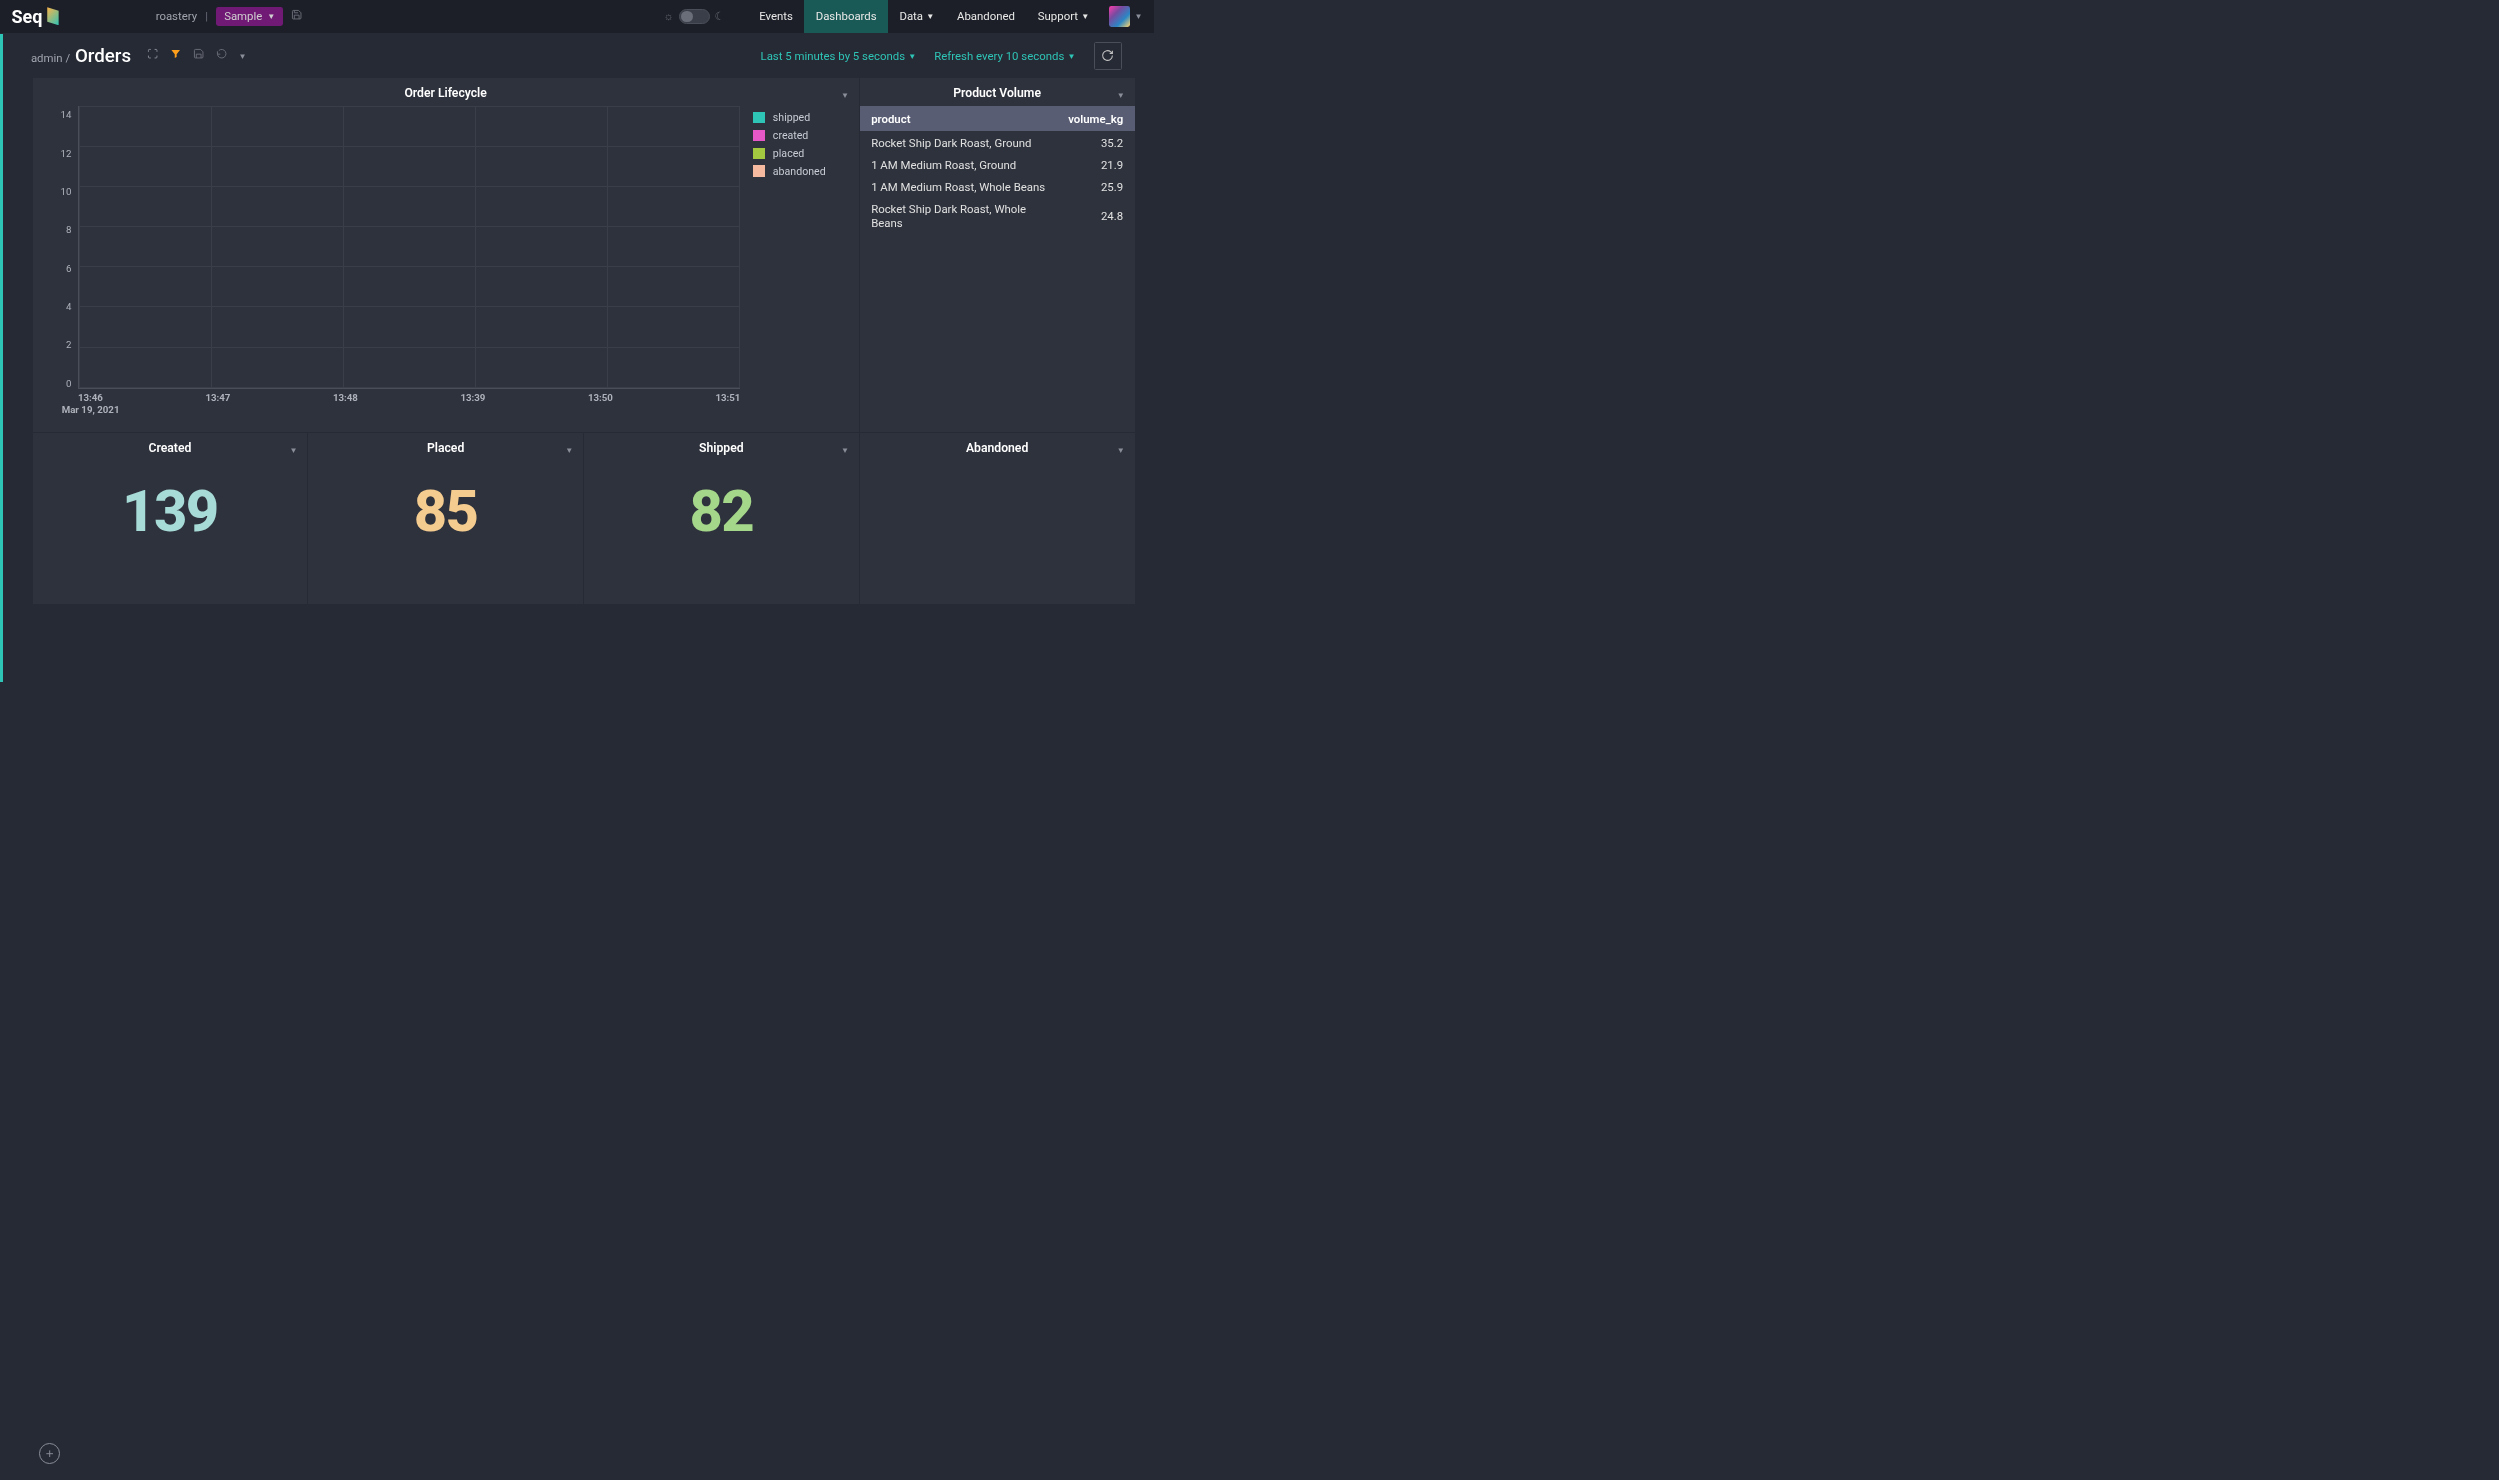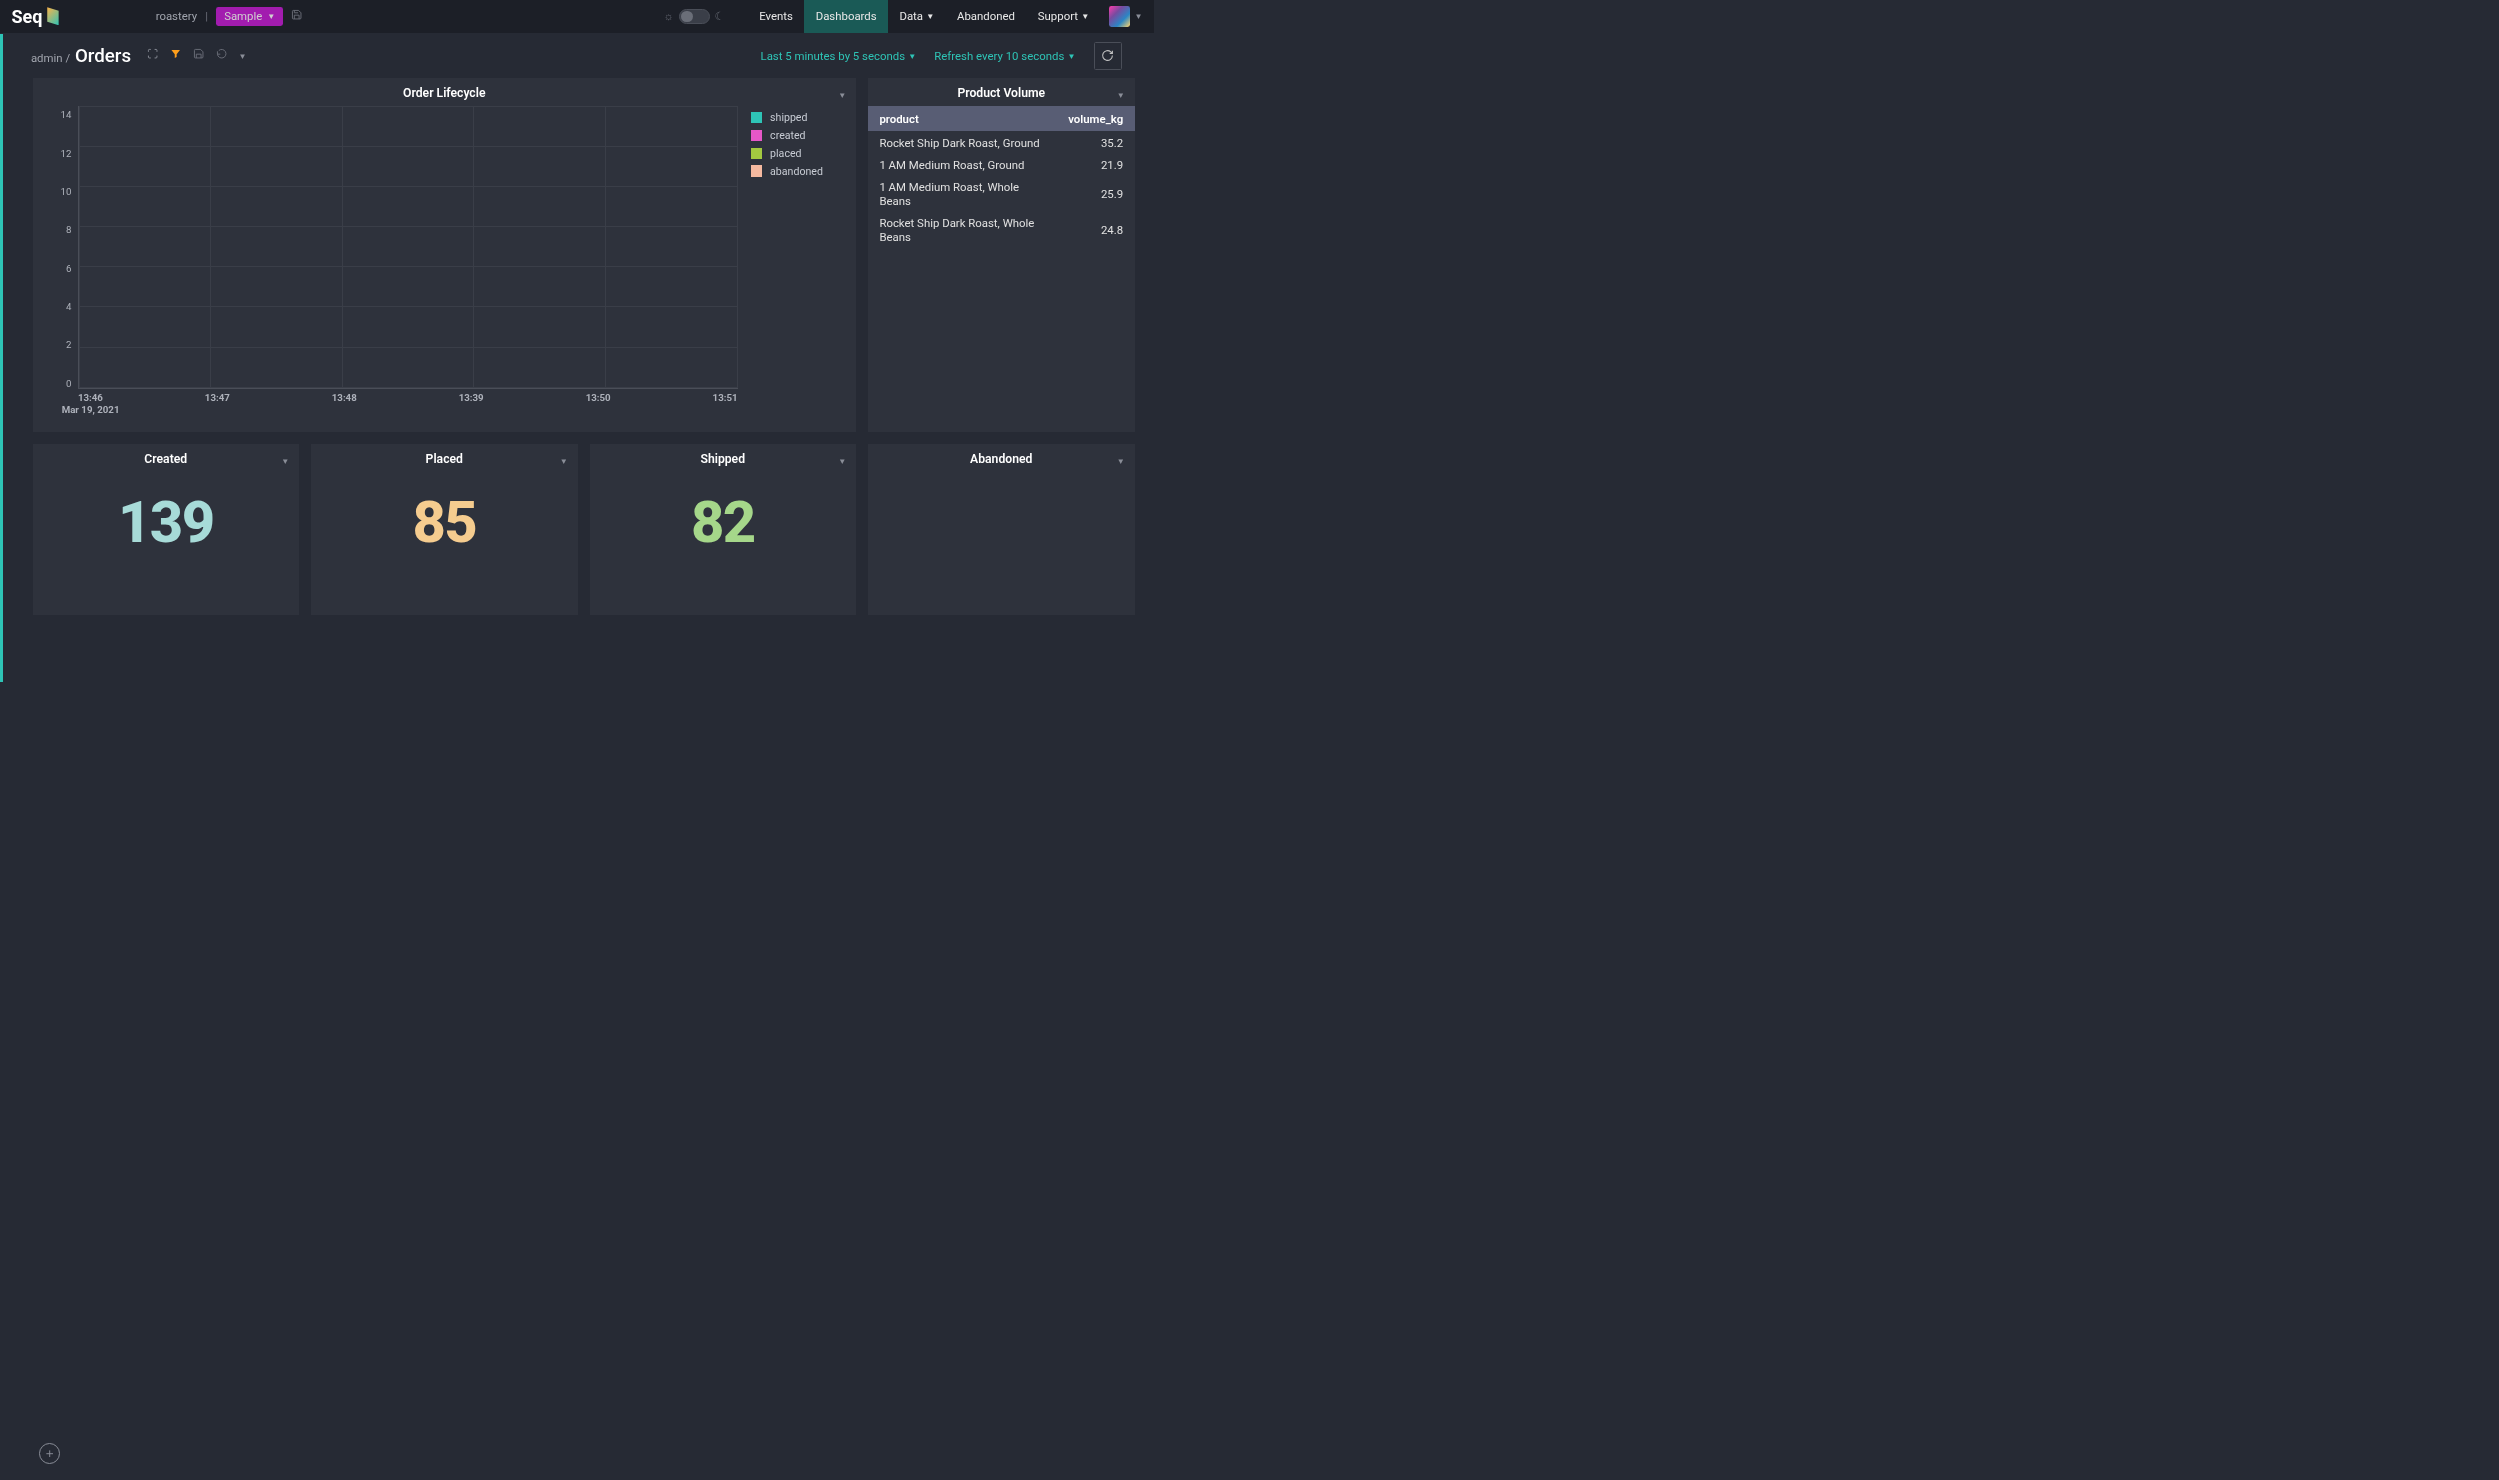--- a/index.html
+++ b/index.html
@@ -31,21 +31,21 @@
   .logo-mark {
     width: 11.4px; height: 18px;
     background: linear-gradient(135deg, #ffb347 0%, #2ec4b6 100%);
     clip-path: polygon(0 0, 100% 20%, 100% 100%, 0 80%);
   }
   .nav-left {
     display: flex; align-items: center; gap: 8.1px; margin-left: 97px;
     color: #a0a4ad;
   }
   .nav-chip {
-    background: #a21caf;
+    background: #701a75;
     padding: 2.4px 8.1px;
     border-radius: 2.4px;
     display: flex; align-items: center; gap: 4.9px;
     color: #d0d0d0;
   }
   .nav-spacer { flex: 1; }
   .nav-right { display: flex; align-items: center; gap: 0; }
   .nav-item {
     padding: 0 11.4px;
     height: 32.5px;
@@ -101,21 +101,21 @@
   .refresh-btn {
     width: 28px; height: 28px; border: 0.8px solid #4a4e58;
     display: flex; align-items: center; justify-content: center;
     color: #c0c0c0; border-radius: 1.6px; cursor: pointer;
   }
   
   .grid {
     display: grid;
     grid-template-columns: 1fr 1fr 1fr 1fr;
     grid-template-rows: 354px 171px;
-    gap: 12px;
+    gap: 1px;
     padding: 0 19.5px 0 32.5px;
   }
   .panel {
     background: #2e323c;
     position: relative;
     overflow: hidden;
   }
   .panel-title {
     text-align: center;
     padding: 8.1px 0 6.5px;

